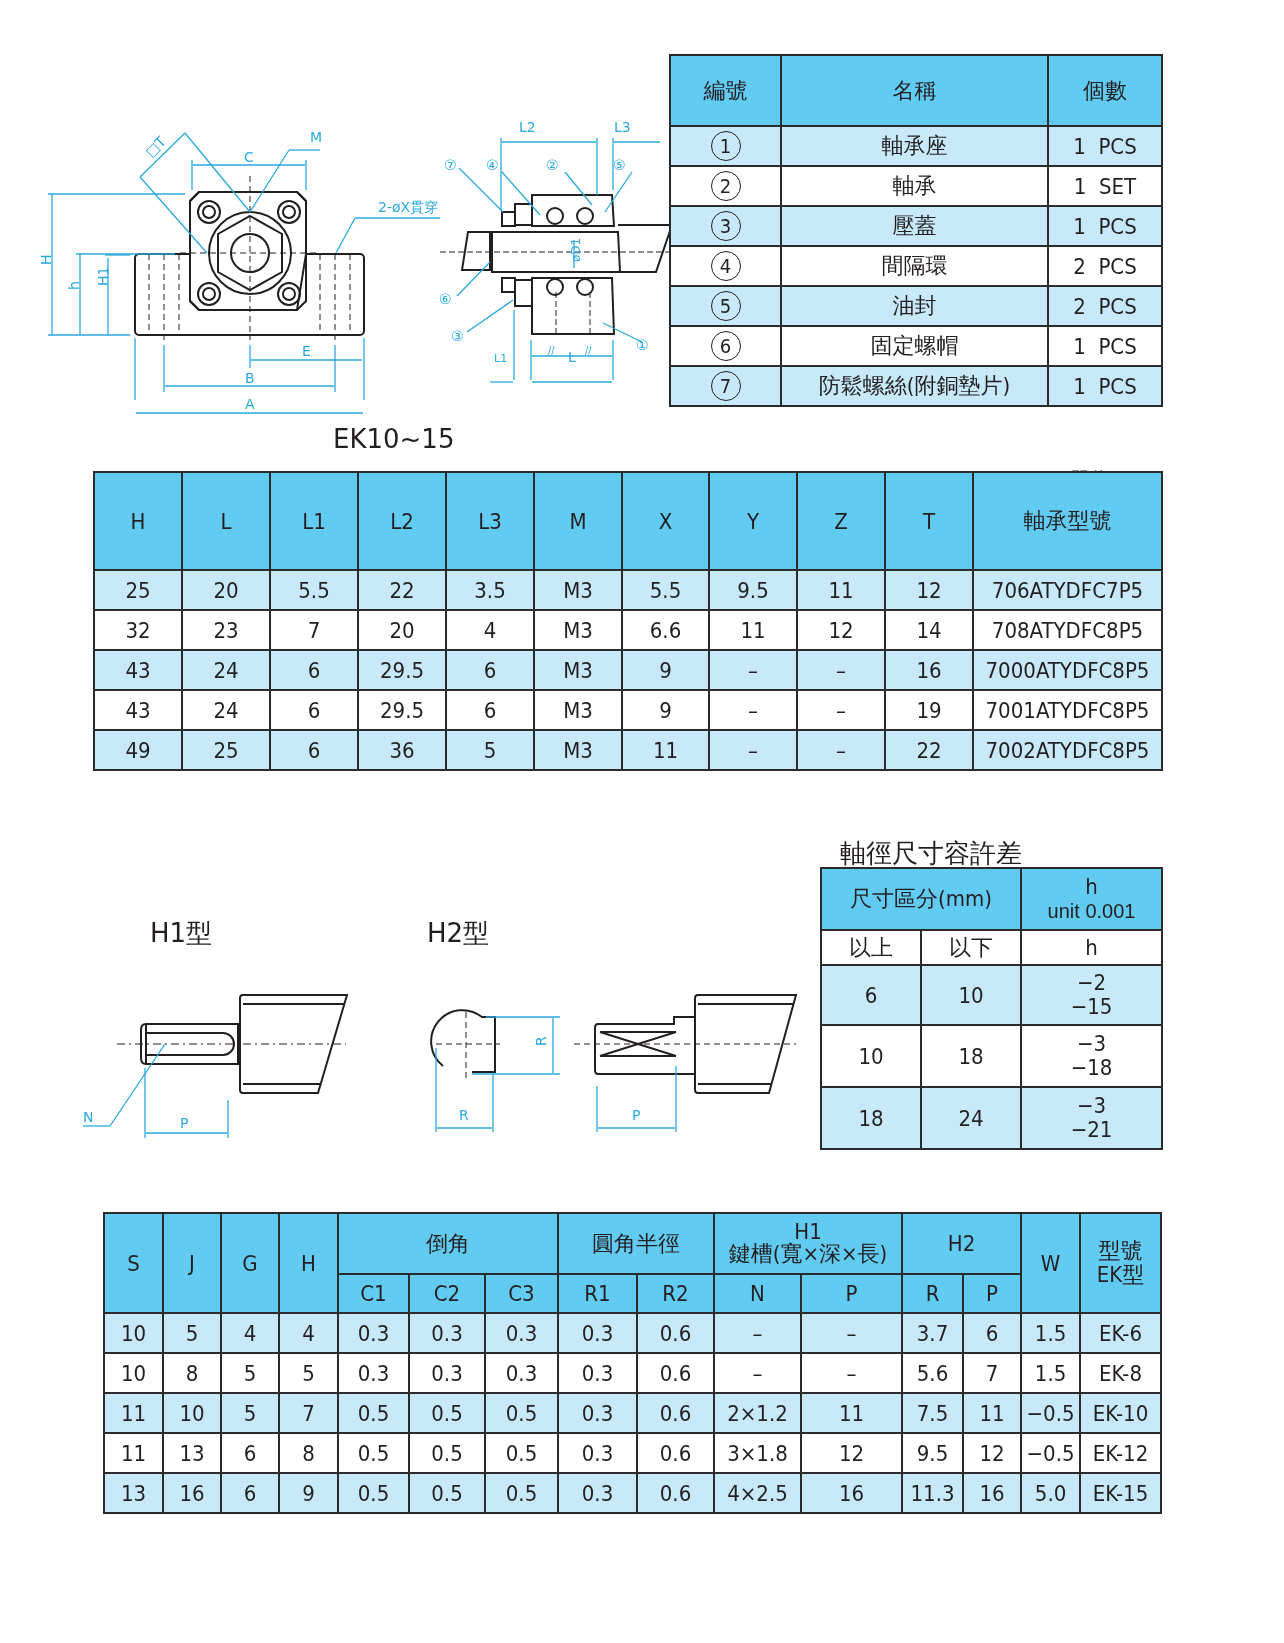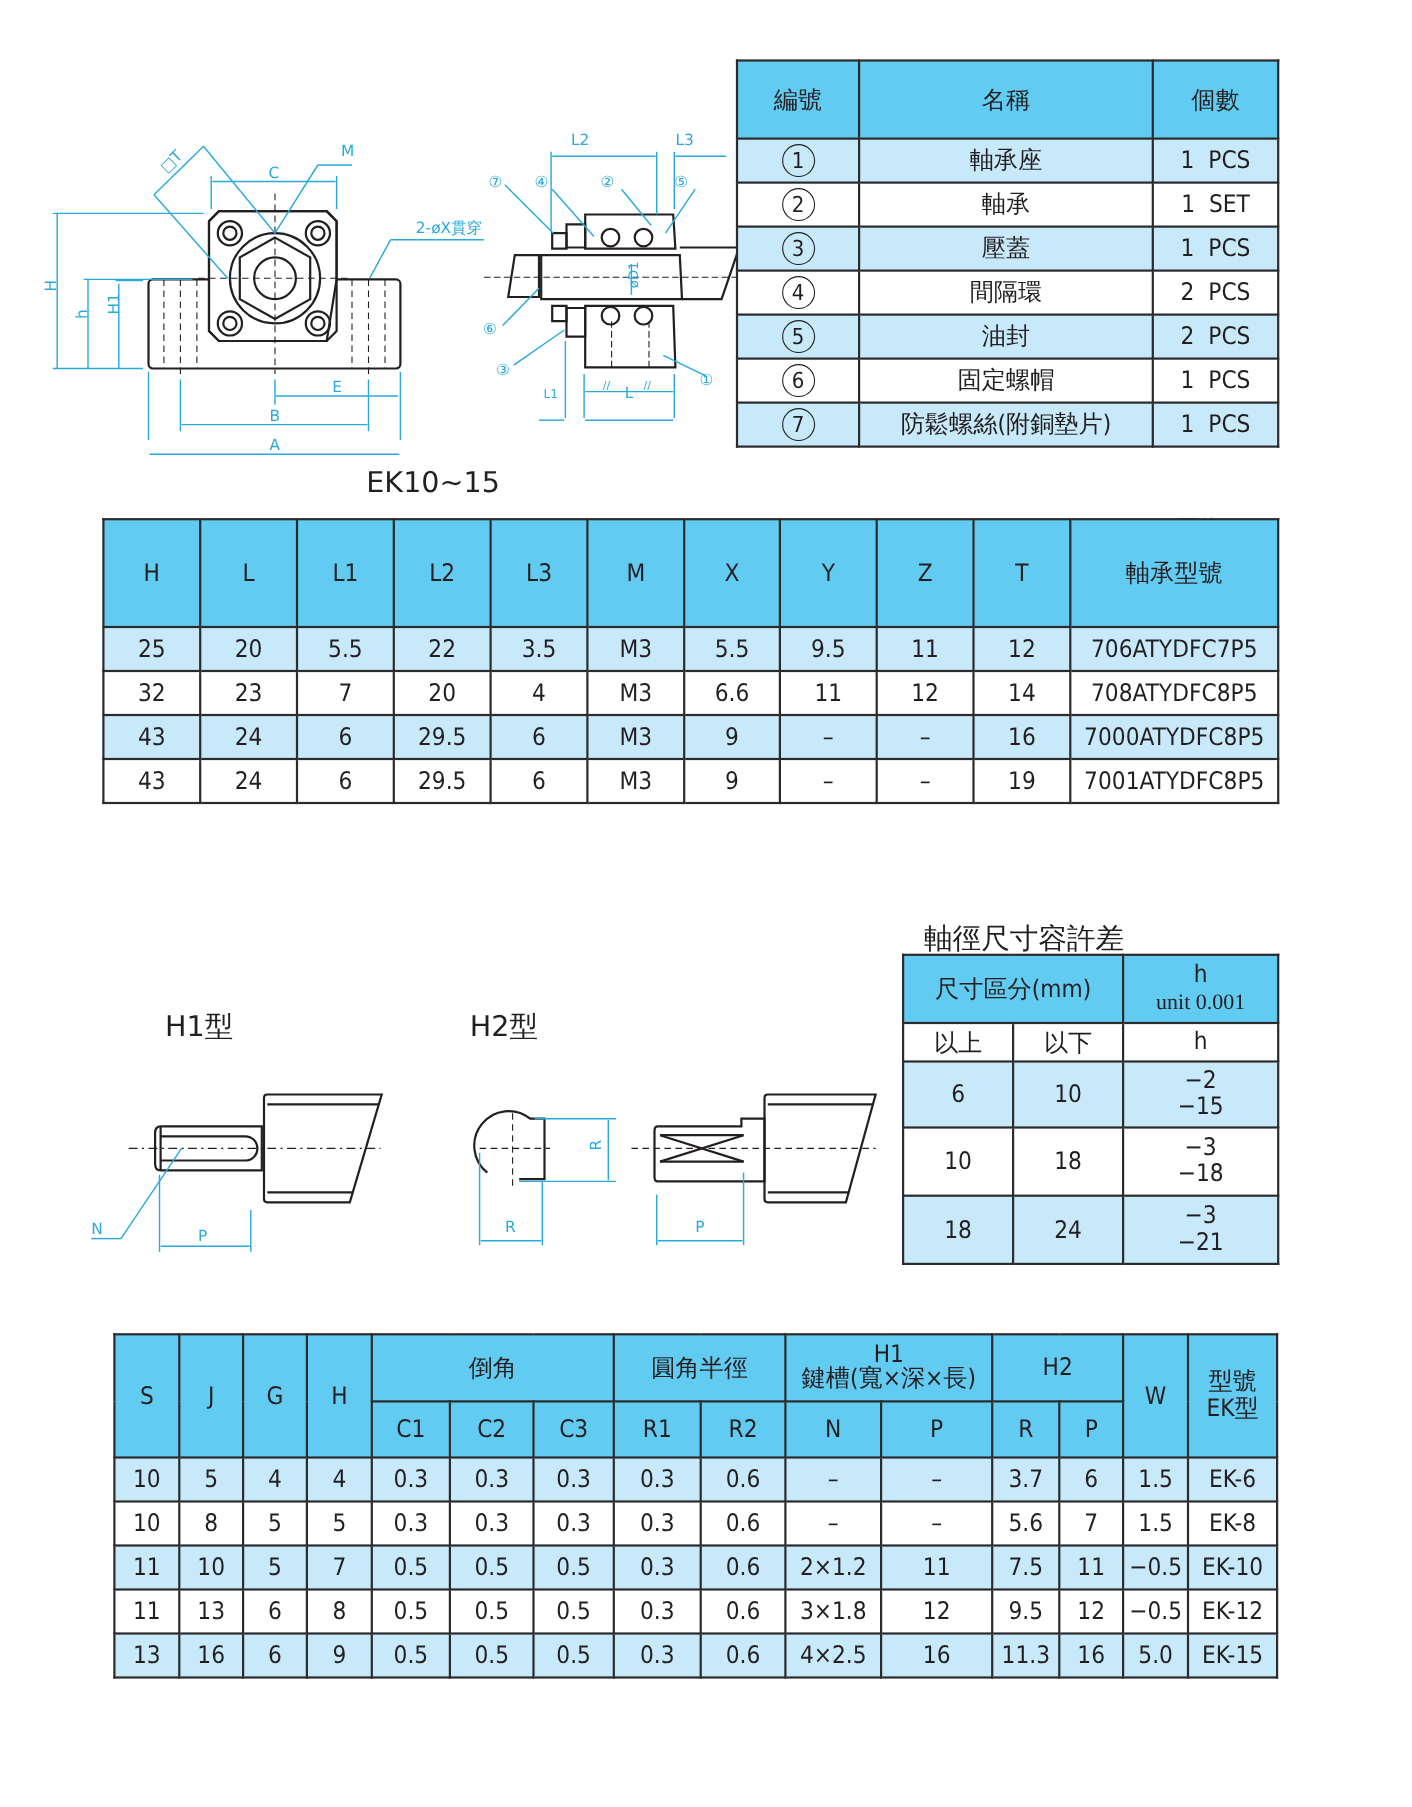--- a/index.html
+++ b/index.html
@@ -279,20 +279,33 @@
     <td>6</td>
     <td>29.5</td>
     <td>6</td>
     <td>M3</td>
     <td>9</td>
     <td>–</td>
     <td>–</td>
     <td>19</td>
     <td>7001ATYDFC8P5</td>
   </tr>
+  <tr class="alt" style="height:40px">
+    <td>49</td>
+    <td>25</td>
+    <td>6</td>
+    <td>36</td>
+    <td>5</td>
+    <td>M3</td>
+    <td>11</td>
+    <td>–</td>
+    <td>–</td>
+    <td>22</td>
+    <td>7002ATYDFC8P5</td>
+  </tr>
 </tbody>
   </table>
 
 <div class="abs cap" style="left:150px;top:916px">H1型</div>
 <div class="abs cap" style="left:427px;top:916px">H2型</div>
 
 <svg class="abs" style="left:60px;top:950px" width="300" height="200" viewBox="60 950 300 200">
   <g stroke="#231f20" stroke-width="2" fill="none">
     <path d="M146 1064 L238 1064 L238 1024 L146 1024 Q141 1024 141 1030 L141 1058 Q141 1064 146 1064 Z"></path>
     <line x1="146" y1="1024" x2="146" y2="1064"></line>
@@ -355,21 +368,21 @@
   <colgroup>
       <col style="width:100px">
       <col style="width:100px">
       <col style="width:141px">
     </colgroup>
   <tbody>
       <tr style="height:62px">
     <th colspan="2">尺寸區分(mm)</th>
     <th>
       <span class="stack">h</span>
-      <span class="stack" style="font-family:Liberation Serif, serif;font-size:20px">unit 0.001</span>
+      <span class="stack" style="font-family:Liberation Sans, sans-serif;font-size:20px">unit 0.001</span>
     </th>
   </tr>
   <tr class="plain" style="height:35px">
     <td>以上</td>
     <td>以下</td>
     <td>h</td>
   </tr>
   <tr class="alt" style="height:60px">
     <td>6</td>
     <td>10</td>
@@ -427,21 +440,21 @@
       <span class="stack" style="line-height:20px">H1</span>
       <span class="stack" style="line-height:24px">鍵槽(寬×深×長)</span>
     </th>
     <th colspan="2">H2</th>
     <th rowspan="2">W</th>
     <th rowspan="2">
       <span class="stack">型號</span>
       <span class="stack">EK型</span>
     </th>
   </tr>
-  <tr style="height:51px">
+  <tr style="height:39px">
     <th>C1</th>
     <th>C2</th>
     <th>C3</th>
     <th>R1</th>
     <th>R2</th>
     <th>N</th>
     <th>P</th>
     <th>R</th>
     <th>P</th>
   </tr>

